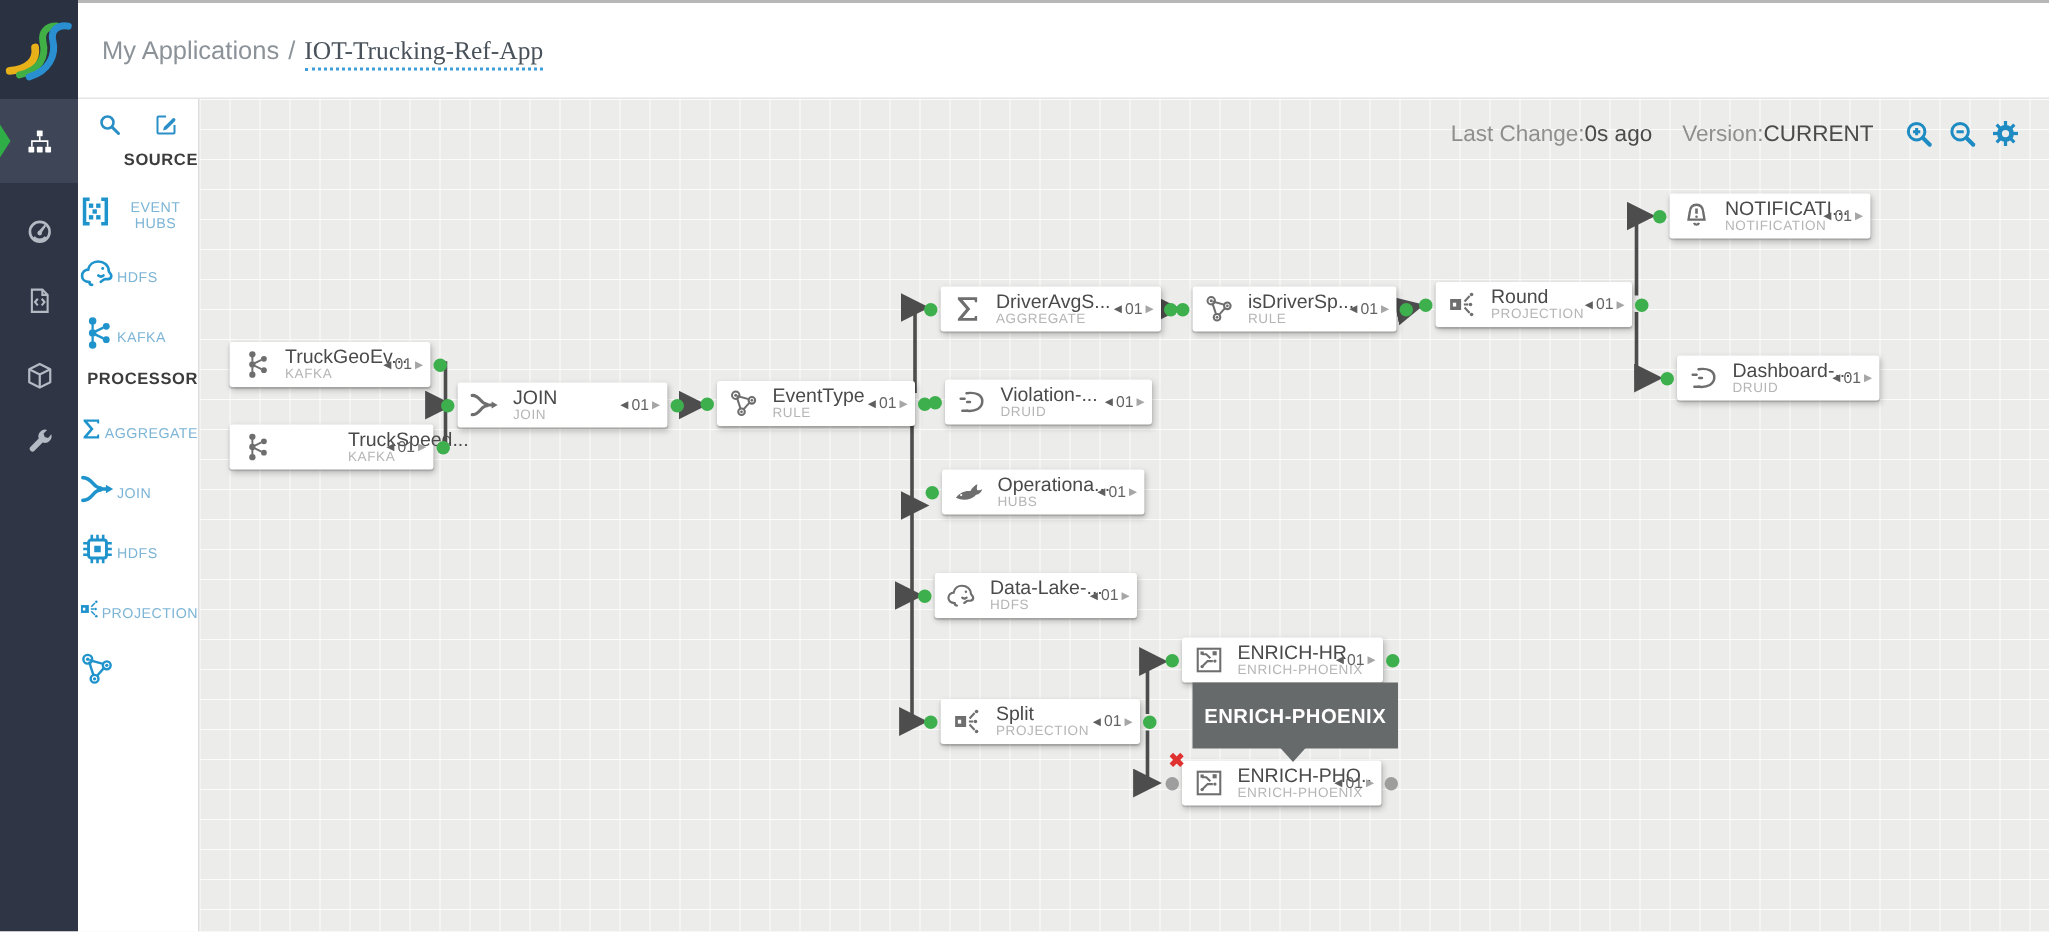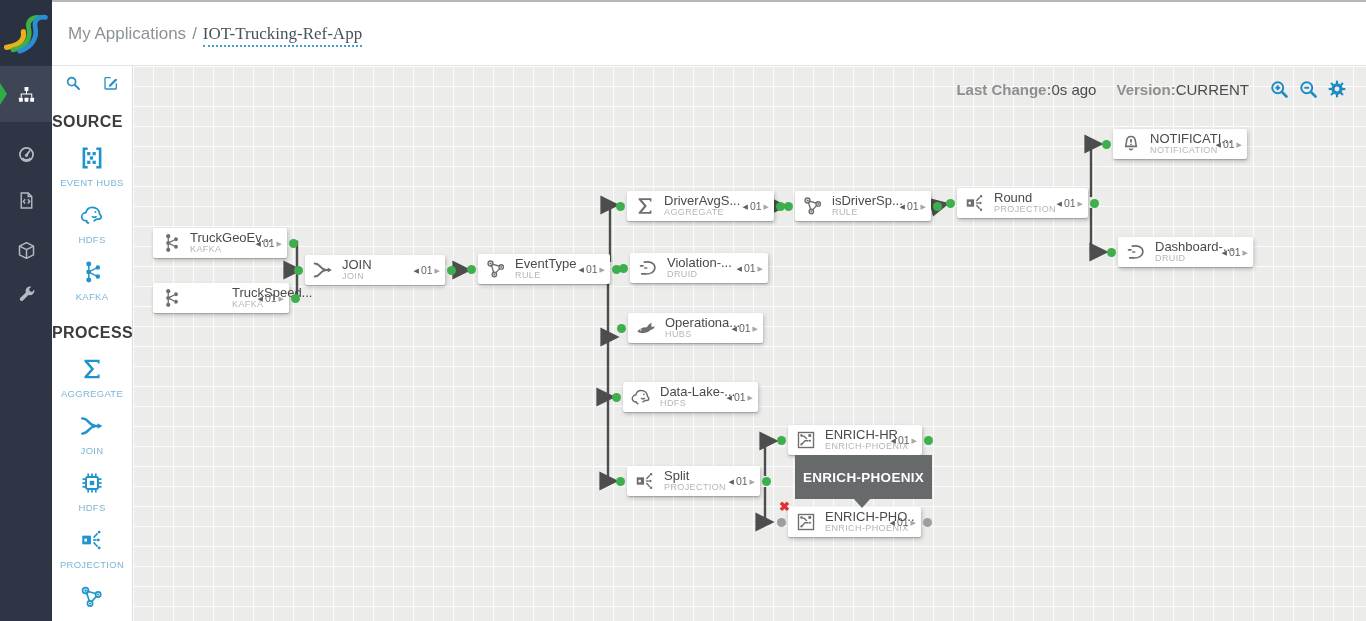--- a/index.html
+++ b/index.html
@@ -24,34 +24,34 @@
   .nav-item.active{background:#3e4556;color:#ffffff;height:56px;}
   .nav-item .icn{width:21px;height:21px;}
   .wedge{position:absolute;left:0;top:50%;transform:translateY(-50%);width:0;height:0;
     border-left:7px solid #2fae47;border-top:11px solid transparent;border-bottom:11px solid transparent;}
 
   
   .palette{position:absolute;left:52px;top:66px;width:81px;bottom:0;background:#fff;
     border-right:1px solid #dcdcdc;box-sizing:border-box;z-index:4;overflow:hidden;}
   .ptools{display:flex;justify-content:space-between;padding:9px 13px 0 13px;}
   .ptools .icn{width:16px;height:16px;color:#2b8fc7;cursor:pointer;}
-  .psection-h{margin-top:22px;text-align:left;font-size:16px;font-weight:bold;
+  .psection-h{margin-top:10px;text-align:right;font-size:11px;font-weight:bold;
     color:#3c3c3c;letter-spacing:.4px;}
-  .pitem{margin-top:14px;margin-bottom:12px;display:flex;flex-direction:column;align-items:center;cursor:grab;}
+  .pitem{margin-top:14px;margin-bottom:12px;display:flex;flex-direction:row;align-items:center;cursor:grab;}
   .pitem .icn{width:26px;height:26px;color:#1f93cc;}
   .pitem .plabel{margin-top:6px;font-size:9.5px;color:#7db5d6;letter-spacing:.3px;text-align:center;}
 
   
   .canvas{position:absolute;left:133px;top:66px;right:0;bottom:0;background-color:#ececeb;
     background-image:linear-gradient(to right,rgba(255,255,255,.85) 1px,transparent 1px),
                      linear-gradient(to bottom,rgba(255,255,255,.85) 1px,transparent 1px);
     background-size:20px 20px;overflow:hidden;}
   .infobar{position:absolute;top:13px;right:19px;display:flex;align-items:center;gap:20px;z-index:3;}
   .info-group{font-size:15px;}
-  .info-label{color:#8f8f8f;font-weight:bold;}
+  .info-label{color:#8f8f8f;}
   .info-value{color:#4b4b4b;}
   .info-icons{display:flex;align-items:center;gap:9px;}
   .info-icons .icn{width:20px;height:20px;color:#1e8bc3;cursor:pointer;}
 
   #edges{position:absolute;left:0;top:0;width:1233px;height:555px;z-index:1;pointer-events:none;}
 
   .node{position:absolute;height:30px;background:#fff;border-radius:2px;box-sizing:border-box;
     box-shadow:0 1px 1px rgba(0,0,0,.18),1px 2px 4px rgba(0,0,0,.22);
     display:flex;align-items:center;padding-left:7px;z-index:2;cursor:move;}
   .node .nicon{width:22px;height:22px;color:#6e6e6e;flex:none;margin-right:8px;}

